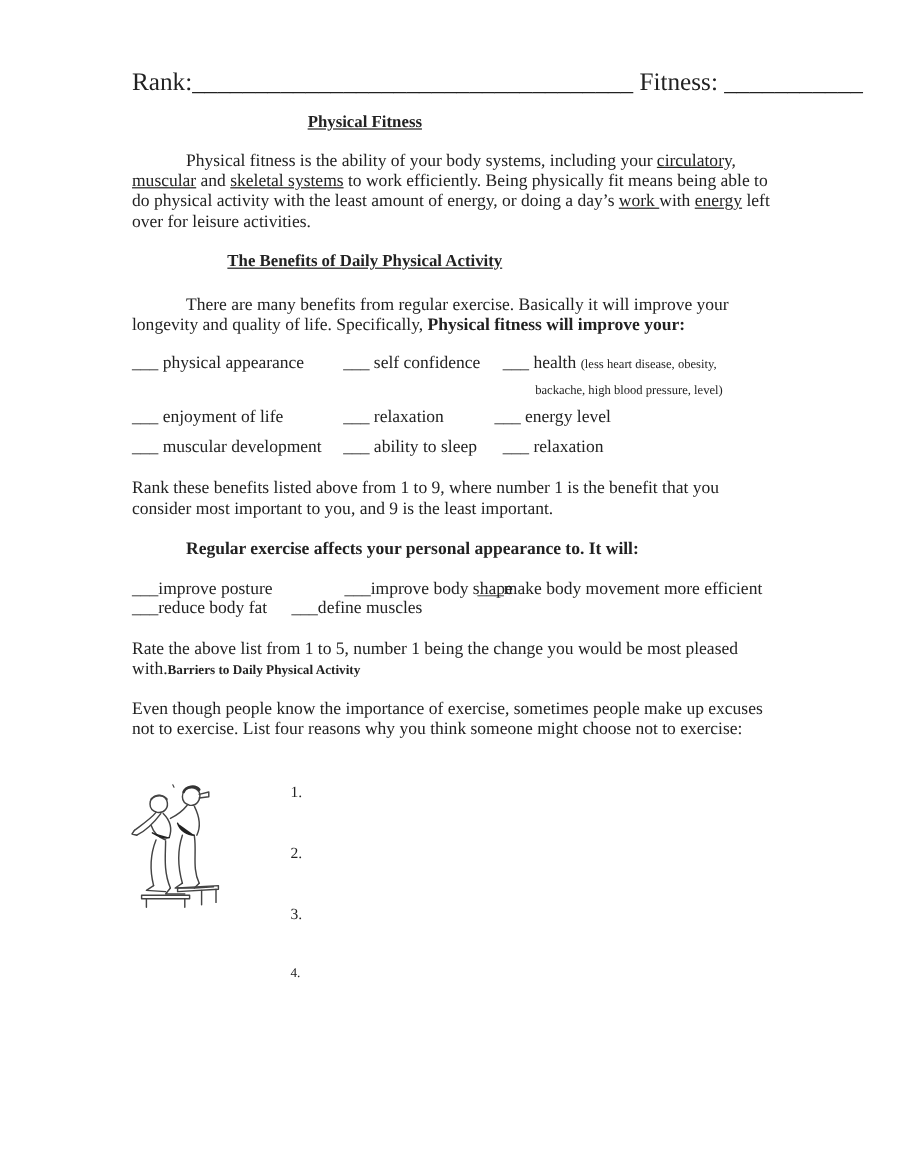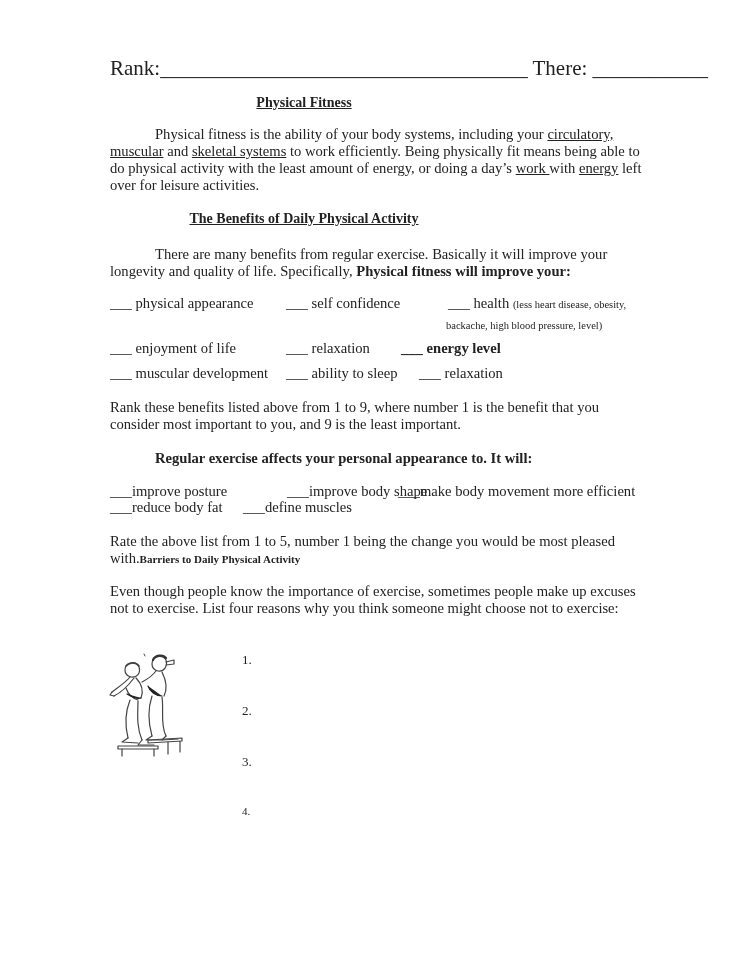--- a/index.html
+++ b/index.html
@@ -39,44 +39,44 @@
     .sub-bold { font-weight: bold; font-size: 11px; }
     .num { font-size: 13px; }
     .num4 { font-size: 11px; }
     .swimmers { left: 108px; top: 650px; width: 100px; height: 108px; }
   </style>
 </head>
 <body>
 
 <div class="abs hdr" style="left:110px;">
   <span>Rank:</span><span>___________________________________</span>
-  <span>There:</span>
+  <span>Fitness:</span>
   <span>___________</span>
 </div>
 
 <div class="abs title" style="top:95px;">Physical Fitness</div>
 
 <div class="abs para" style="top:126px;">
   <span class="indent"></span><span>Physical fitness is the ability of your body systems, including your </span><u>circulatory,</u><span> </span><u>muscular</u><span> and </span><u>skeletal systems</u><span> to work efficiently. Being physically fit means being able to do physical activity with the least amount of energy, or doing a day’s </span><u>work </u><span>with </span><u>energy</u><span> left over for leisure activities.</span>
 </div>
 
 <div class="abs title" style="top:211px;">The Benefits of Daily Physical Activity</div>
 
 <div class="abs para" style="top:246px;">
   <span class="indent"></span><span>There are many benefits from regular exercise. Basically it will improve your longevity and quality of life. Specifically, </span><span class="bold">Physical fitness will improve your:</span>
 </div>
 
 <div class="abs item" style="left:110px; top:295px;"><span>___</span> <span>physical appearance</span></div>
 <div class="abs item" style="left:286px; top:295px;text-align:center;"><span>___</span> <span>self confidence</span></div>
-<div class="abs item" style="left:419px; top:295px;margin-left:29px;"><span>___</span> <span>health</span> <span class="small">(less heart disease, obesity,</span></div>
+<div class="abs item" style="left:419px; top:295px;"><span>___</span> <span>health</span> <span class="small">(less heart disease, obesity,</span></div>
 <div class="abs small" style="left:446px; top:320px;">backache, high blood pressure, level)</div>
 
 <div class="abs item" style="left:110px; top:340px;"><span>___</span> <span>enjoyment of life</span></div>
 <div class="abs item" style="left:286px; top:340px;"><span>___</span> <span>relaxation</span></div>
-<div class="abs item" style="left:401px; top:340px;font-weight:bold;"><span>___</span> <span>energy level</span></div>
+<div class="abs item" style="left:412px; top:340px;"><span>___</span> <span>energy level</span></div>
 
 <div class="abs item" style="left:110px; top:365px;"><span>___</span> <span>muscular development</span></div>
 <div class="abs item" style="left:286px; top:365px;"><span>___</span> <span>ability to sleep</span></div>
 <div class="abs item" style="left:419px; top:365px;"><span>___</span> <span>relaxation</span></div>
 
 <div class="abs para" style="top:399px;">Rank these benefits listed above from 1 to 9, where number 1 is the benefit that you consider most important to you, and 9 is the least important.</div>
 
 <div class="abs bold item" style="left:155px; top:450px;">Regular exercise affects your personal appearance to.  It will:</div>
 
 <div class="abs item" style="left:110px; top:483px;"><span>___</span><span>improve posture</span></div>

